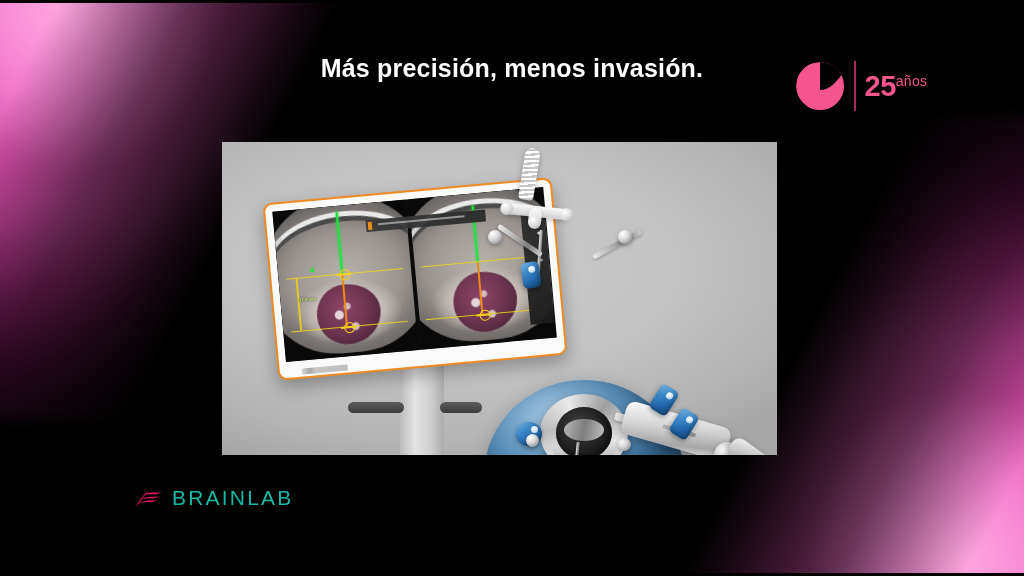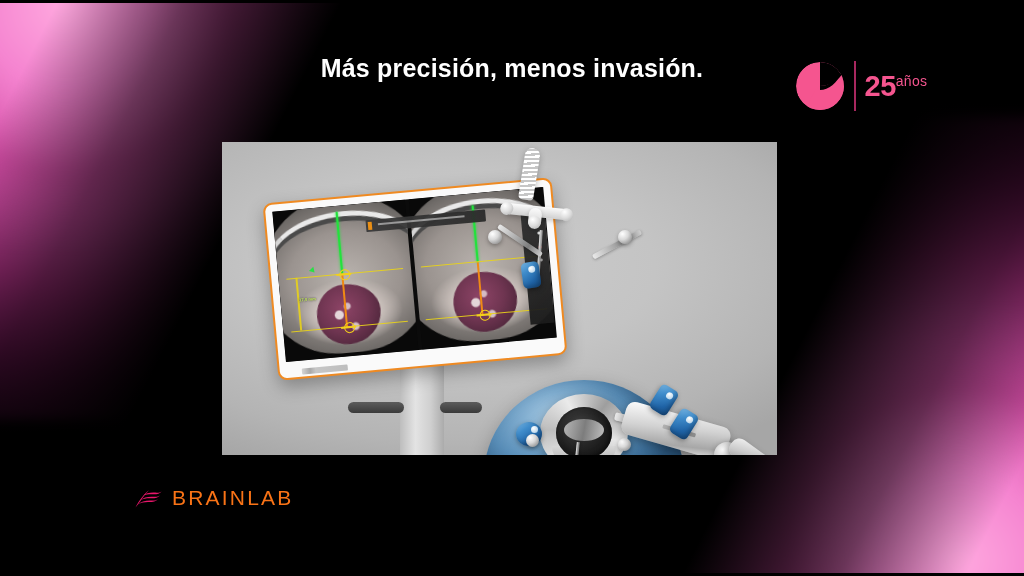--- a/index.html
+++ b/index.html
@@ -60,21 +60,21 @@
   .anniv-div{width:1.5px;height:50px;background:#a8285f;flex:0 0 auto;}
   .anniv-text{display:flex;flex-direction:row;justify-content:center;
     line-height:1;color:#f5558f;}
   .anniv-25{font-size:29px;font-weight:bold;letter-spacing:-0.5px;color:#f5558f;}
   .anniv-anos{font-size:14px;font-weight:normal;margin-top:2px;color:#f5558f;letter-spacing:.3px;}
 
   
   .brainlab{position:absolute;left:134px;top:486px;z-index:6;
     display:flex;align-items:center;gap:10px;}
   .bl-mark{width:28px;height:20px;flex:0 0 auto;}
-  .bl-word{color:#f97316;font-size:21px;letter-spacing:2.2px;font-weight:normal;}
+  .bl-word{color:#14b8a6;font-size:21px;letter-spacing:2.2px;font-weight:normal;}
 
   
   .video{
     position:absolute;left:222px;top:142px;width:555px;height:313px;
     background:#c3c3c3;overflow:hidden;z-index:5;
   }
   .vbg{position:absolute;inset:0;
     background:radial-gradient(ellipse 80% 70% at 42% 40%, #cdcdcd 0%, #c4c4c4 45%, #b4b4b4 80%, #a6a6a6 100%);}
 
   

